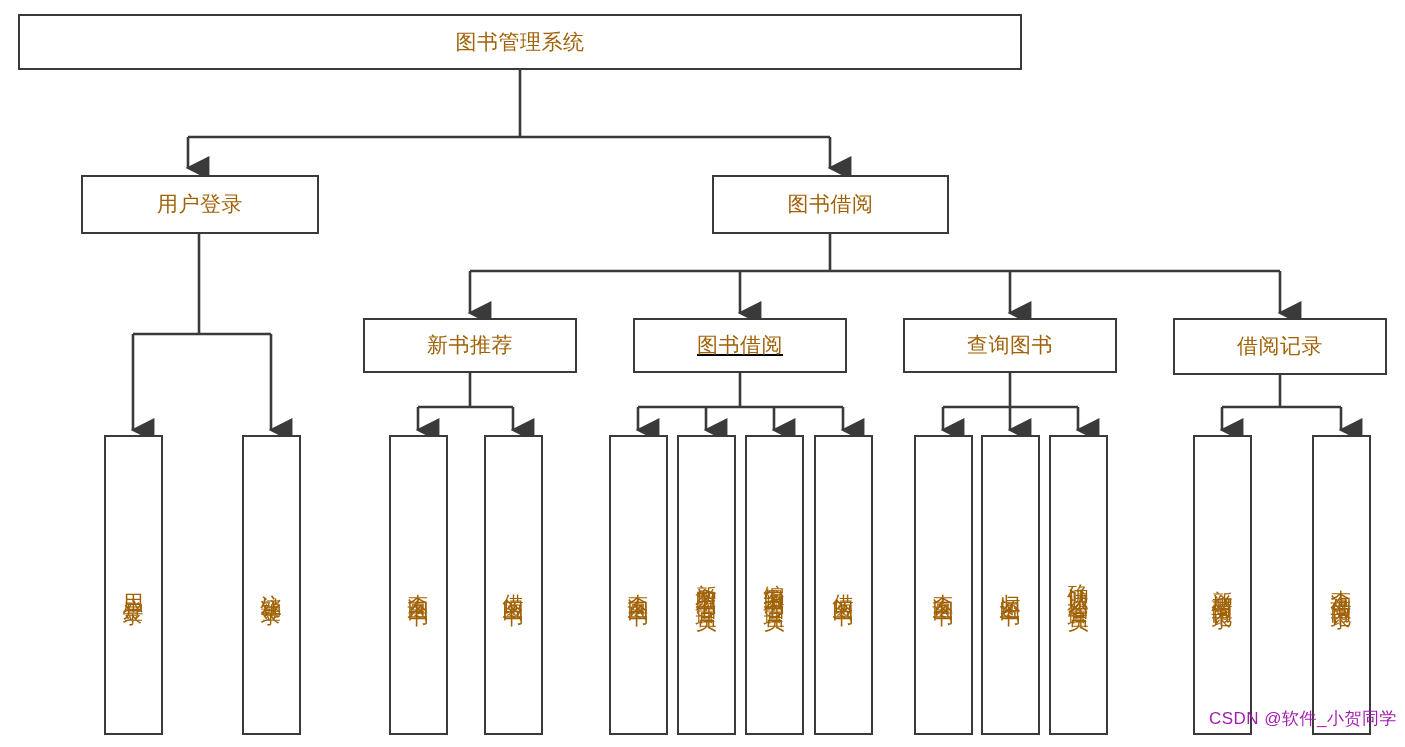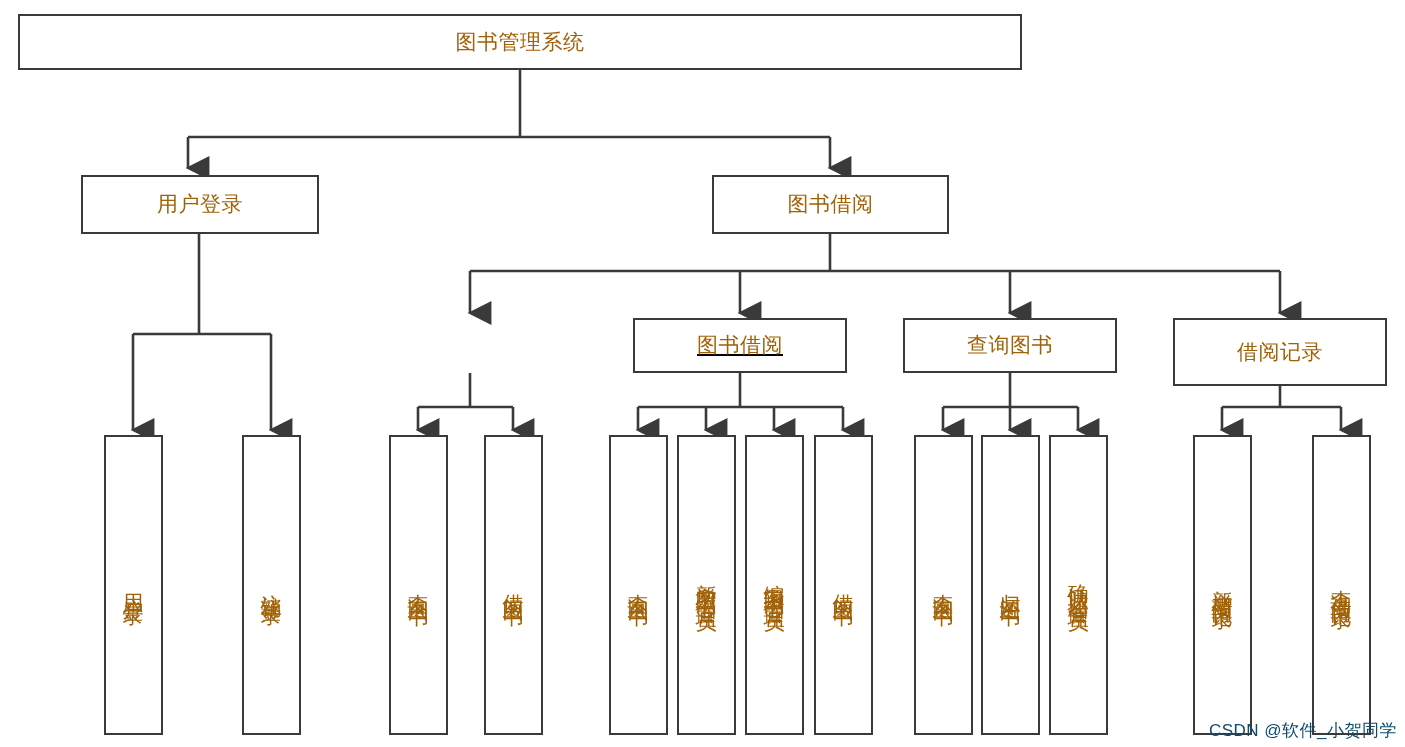--- a/index.html
+++ b/index.html
@@ -50,22 +50,22 @@
     writing-mode: vertical-rl;
     text-orientation: upright;
     white-space: nowrap;
     letter-spacing: 4px;
     font-size: 21px;
     line-height: 1.0;
   }
   #watermark {
     position: absolute;
     right: 8px;
-    bottom: 5px;
-    color: #0c4a6e;
+    bottom: 17px;
+    color: #a21caf;
     font-size: 17px;
     letter-spacing: 0.5px;
     white-space: nowrap;
     z-index: 5;
     pointer-events: none;
   }
 </style>
 </head>
 <body>
 
@@ -127,27 +127,30 @@
     <span class="node-label">图书管理系统</span>
   </div>
 
   <div class="node" style="left:81px; top:175px; width:238px; height:59px;">
     <span class="node-label">用户登录</span>
   </div>
   <div class="node" style="left:712px; top:175px; width:237px; height:59px;">
     <span class="node-label">图书借阅</span>
   </div>
 
+  <div class="node" style="left:363px; top:318px; width:214px; height:55px;">
+    <span class="node-label">新书推荐</span>
+  </div>
   <div class="node" style="left:633px; top:318px; width:214px; height:55px;text-decoration:underline;">
     <span class="node-label">图书借阅</span>
   </div>
   <div class="node" style="left:903px; top:318px; width:214px; height:55px;">
     <span class="node-label">查询图书</span>
   </div>
-  <div class="node" style="left:1173px; top:318px; width:214px; height:68px;">
+  <div class="node" style="left:1173px; top:318px; width:214px; height:57px;">
     <span class="node-label">借阅记录</span>
   </div>
 
   <div class="node leaf" style="left:104px; top:435px; width:59px; height:300px;">
     <span class="node-label">用户登录</span>
   </div>
   <div class="node leaf" style="left:242px; top:435px; width:59px; height:300px;">
     <span class="node-label">注销登录</span>
   </div>
 

